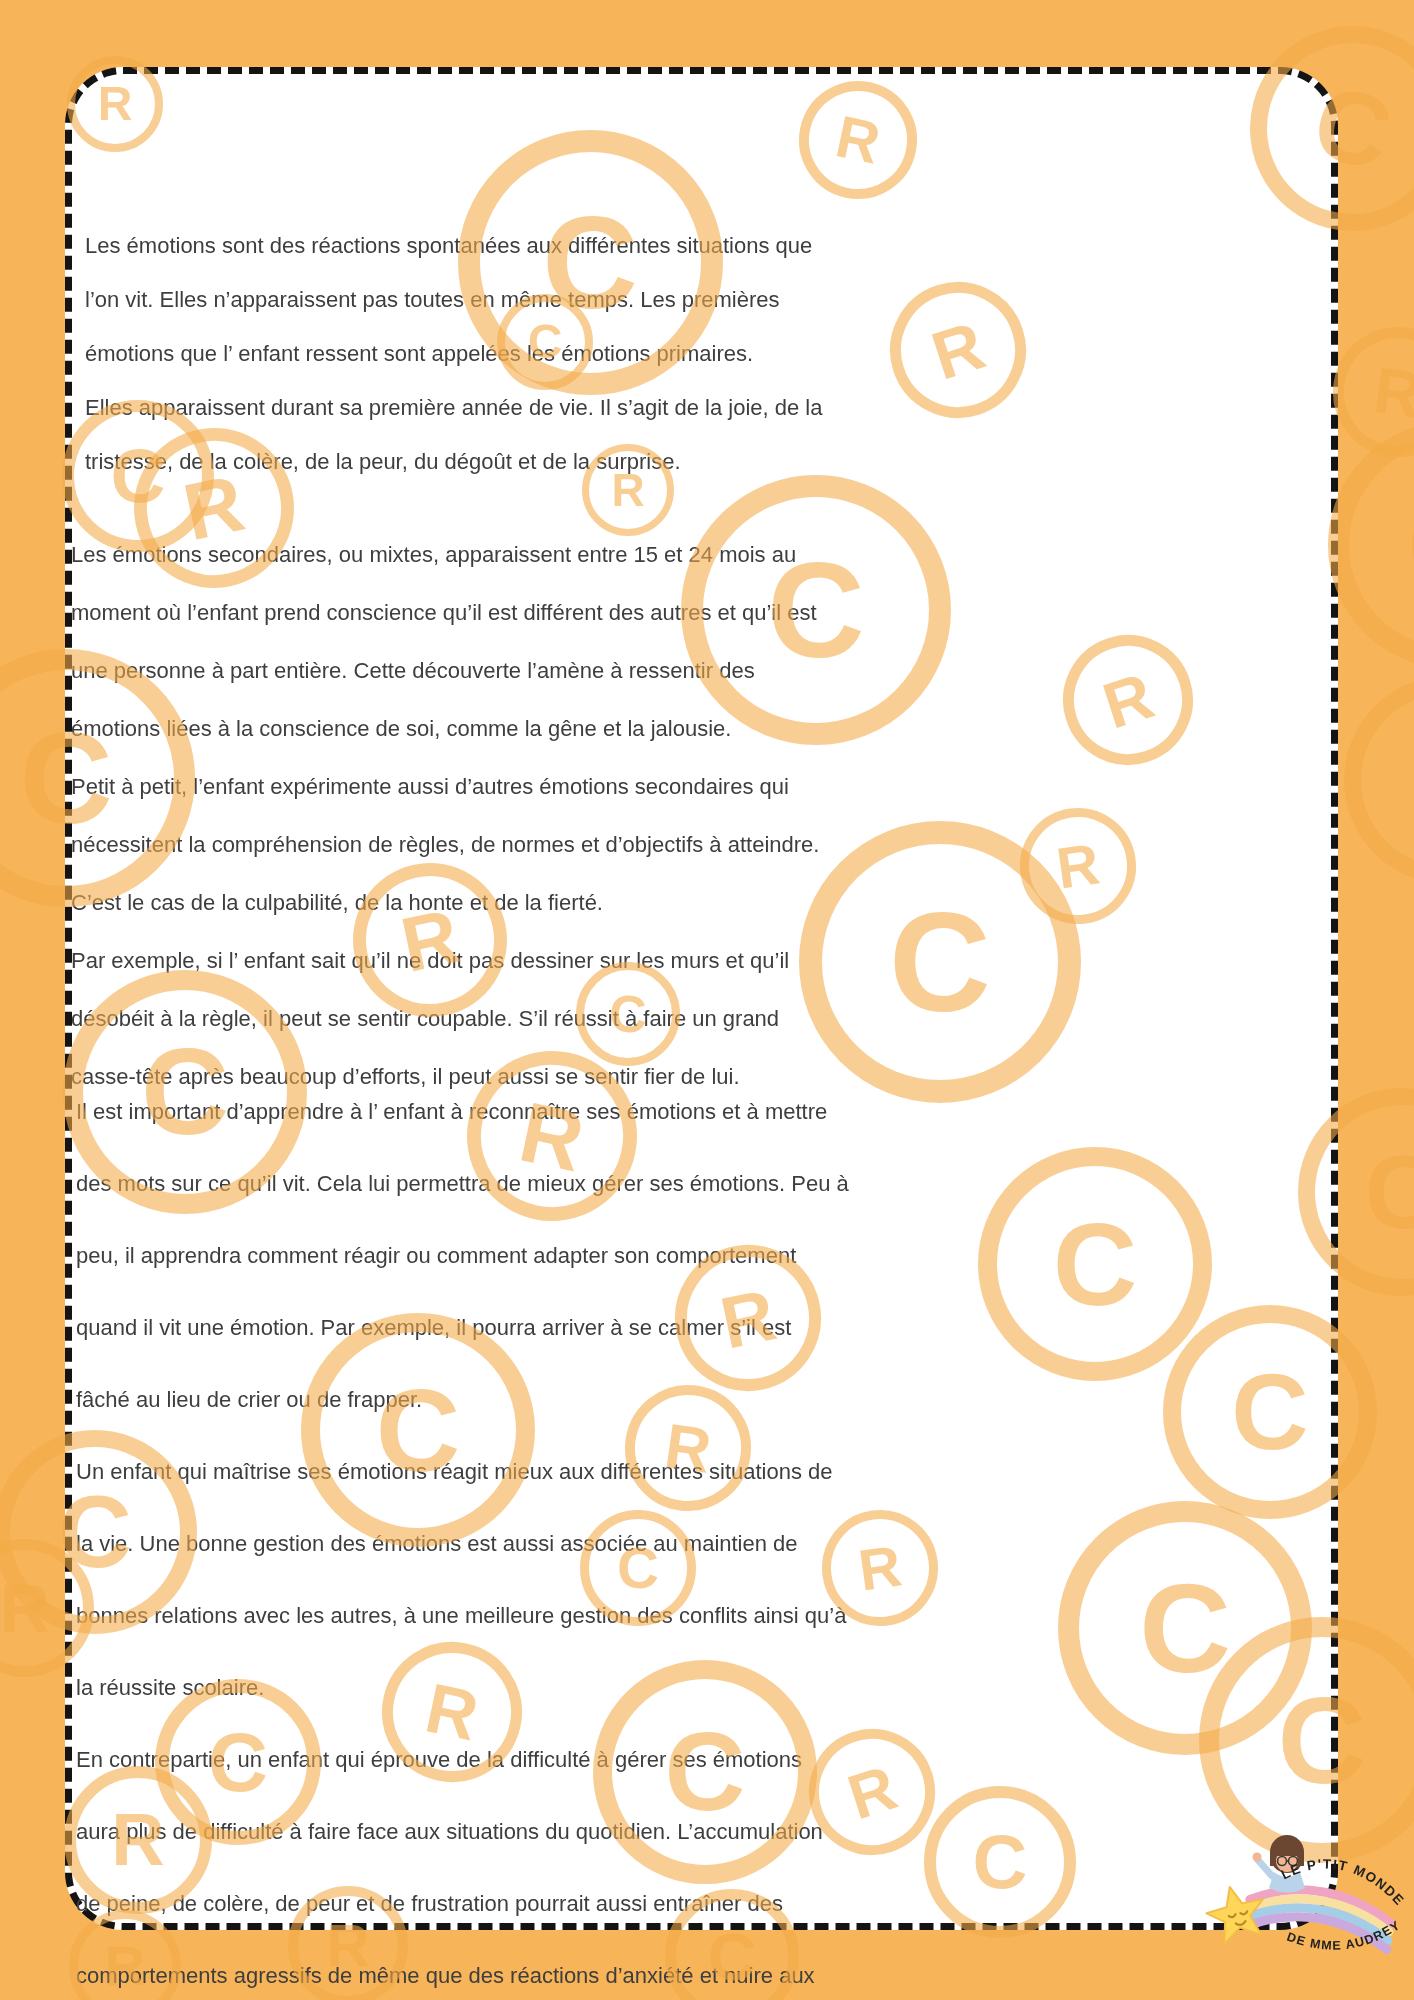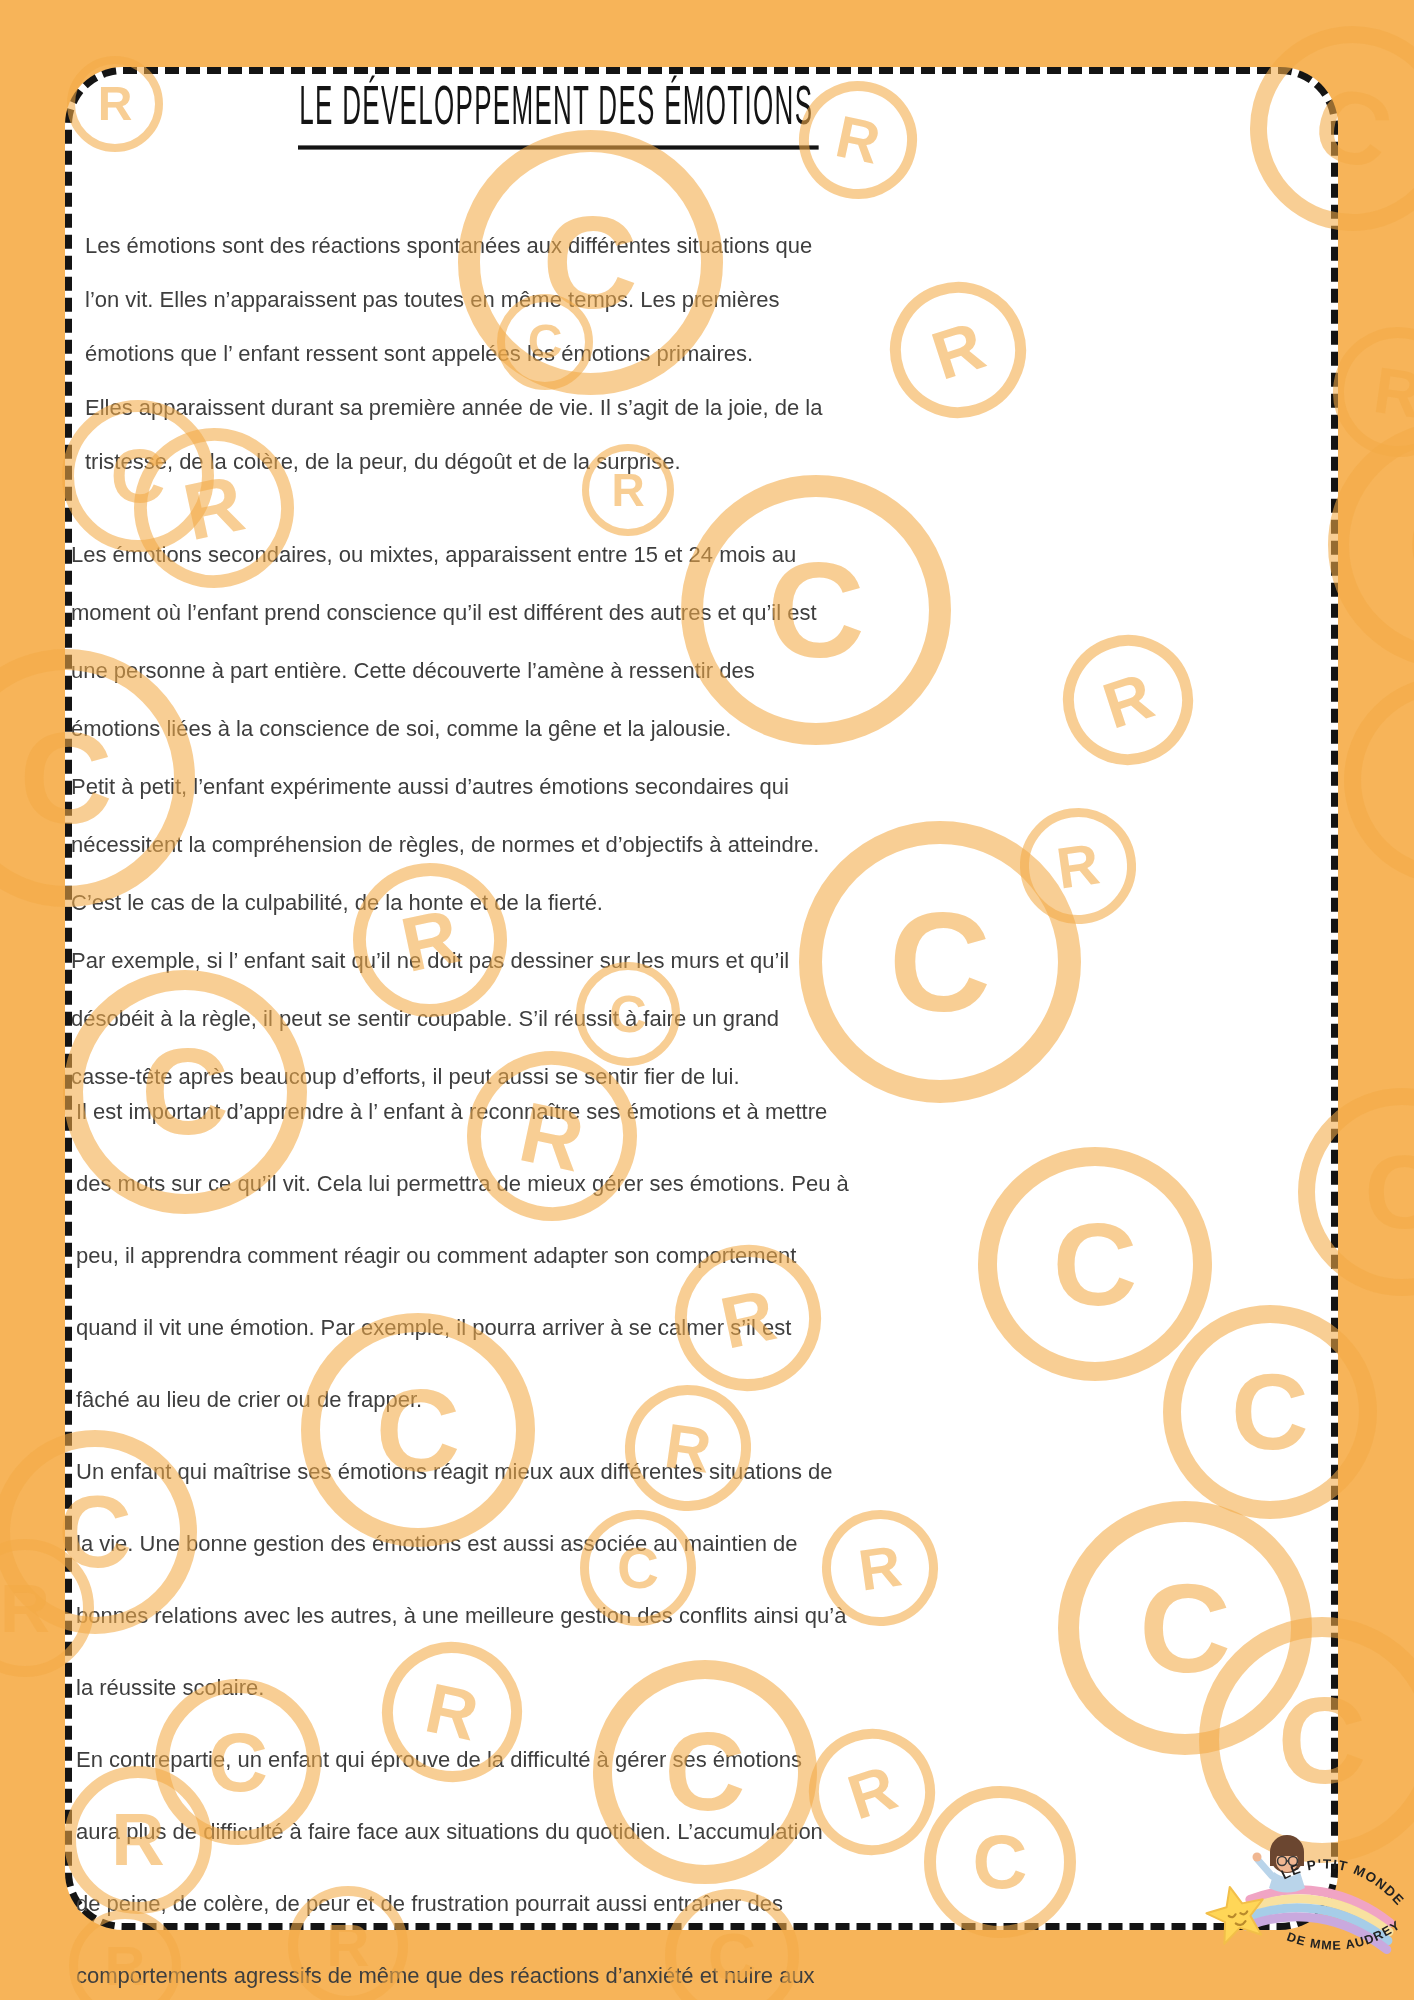--- a/index.html
+++ b/index.html
@@ -69,23 +69,20 @@
     z-index:6;
   }
 </style>
 </head>
 <body>
 
 <div class="canvas">
 
   <div class="page"></div>
 
-  <div class="title-wrap">
-    <span class="title-text">LE DÉVELOPPEMENT DES ÉMOTIONS</span>
-  </div>
 
   <div class="para para-1">Les émotions sont des réactions spontanées aux différentes situations que
 l’on vit. Elles n’apparaissent pas toutes en même temps. Les premières
 émotions que l’ enfant ressent sont appelées les émotions primaires.
 Elles apparaissent durant sa première année de vie. Il s’agit de la joie, de la
 tristesse, de la colère, de la peur, du dégoût et de la surprise.</div>
 
   <div class="para para-2">Les émotions secondaires, ou mixtes, apparaissent entre 15 et 24 mois au
 moment où l’enfant prend conscience qu’il est différent des autres et qu’il est
 une personne à part entière. Cette découverte l’amène à ressentir des

